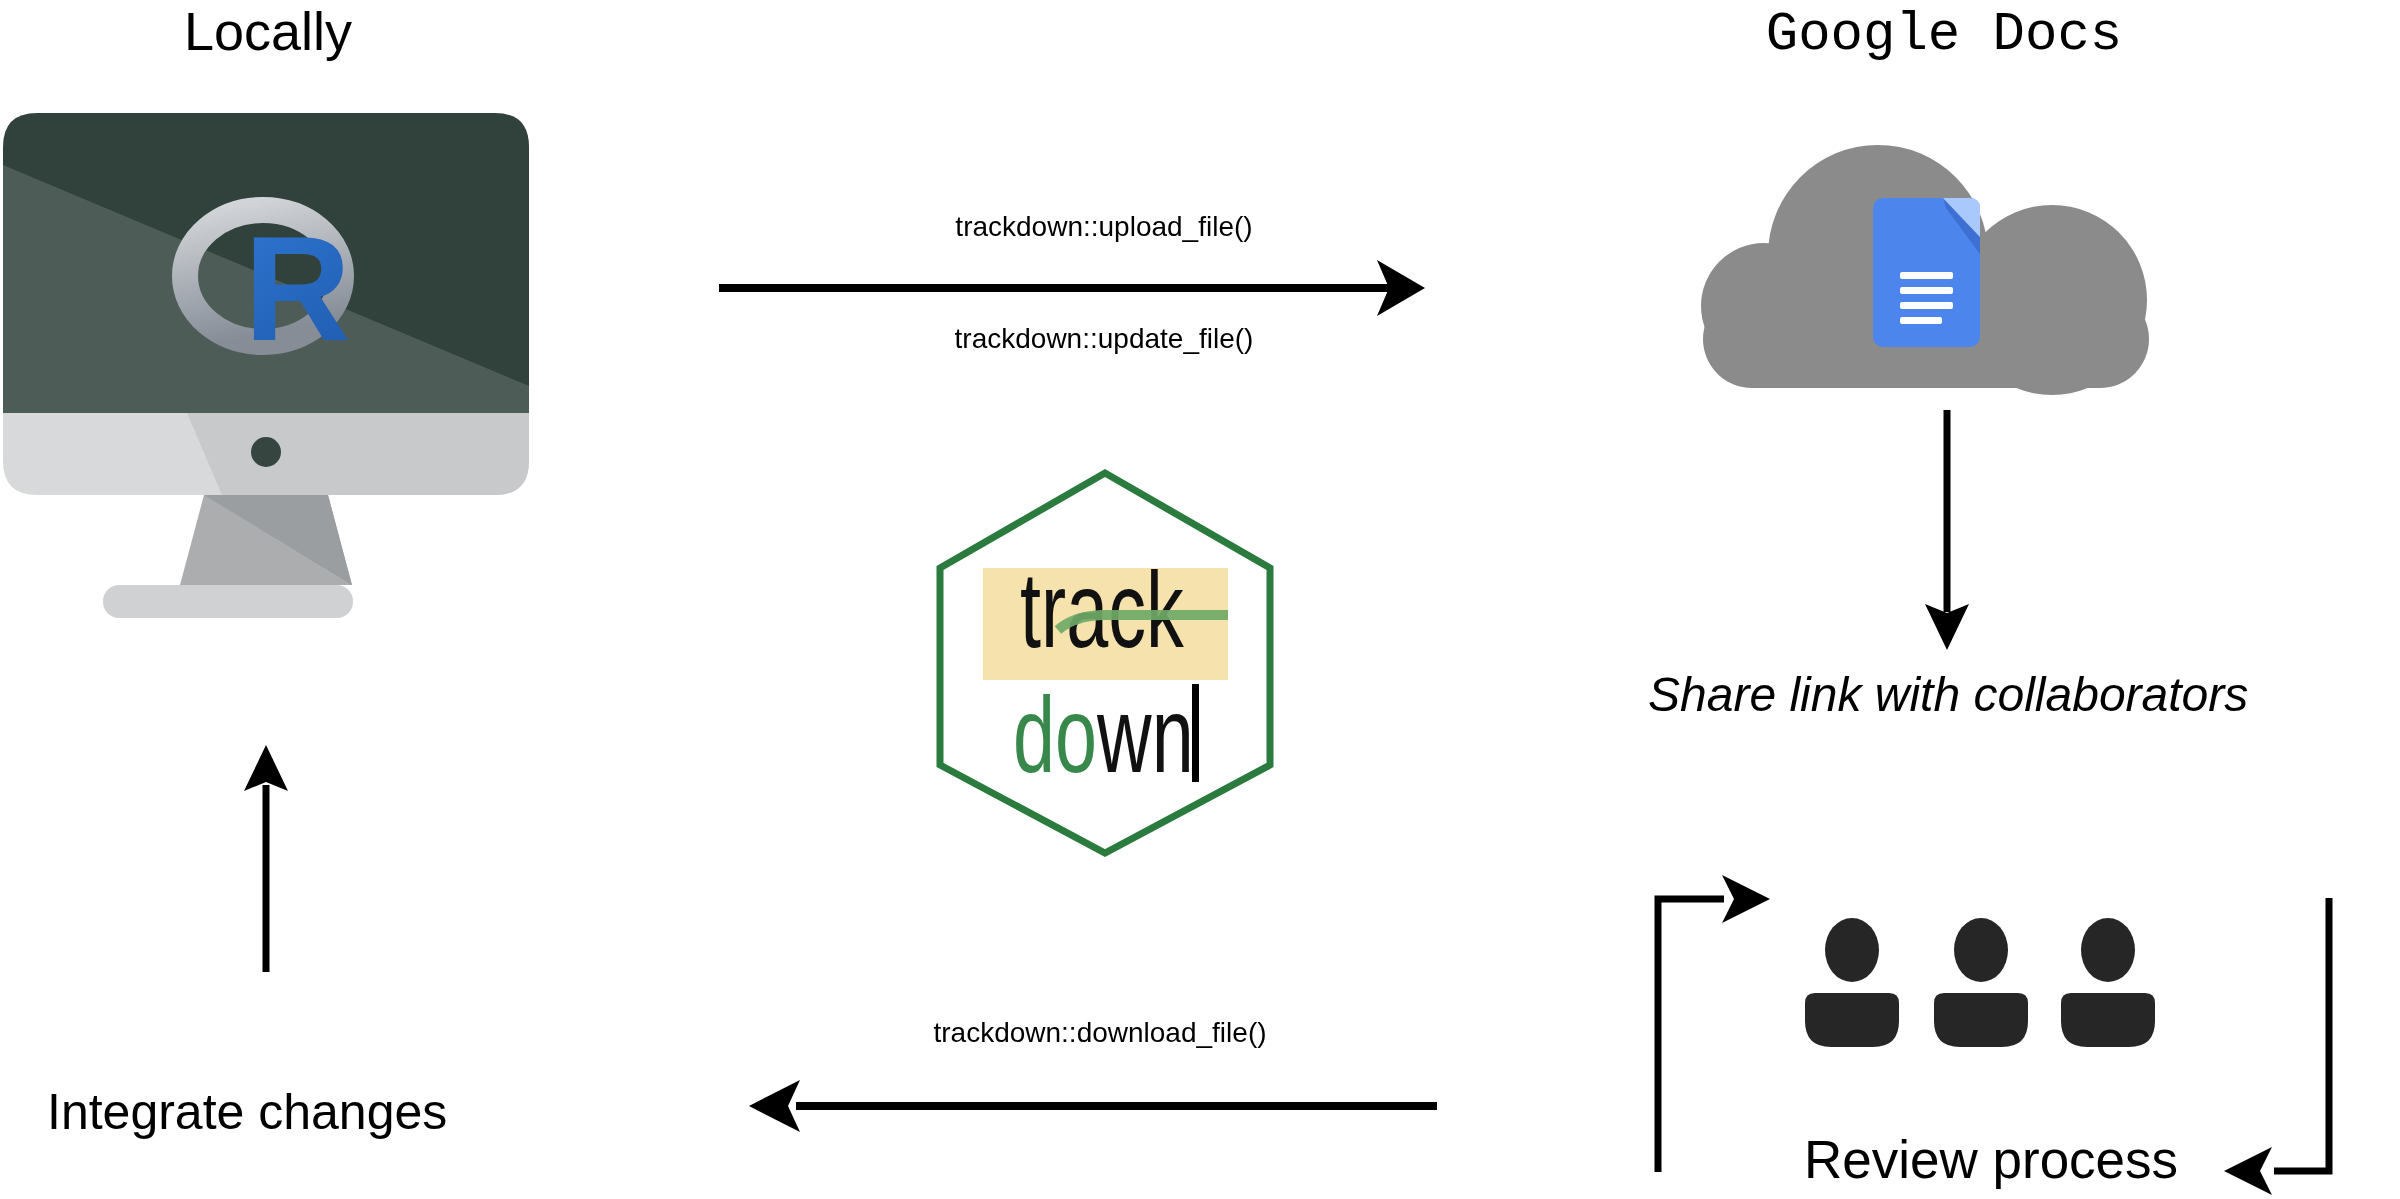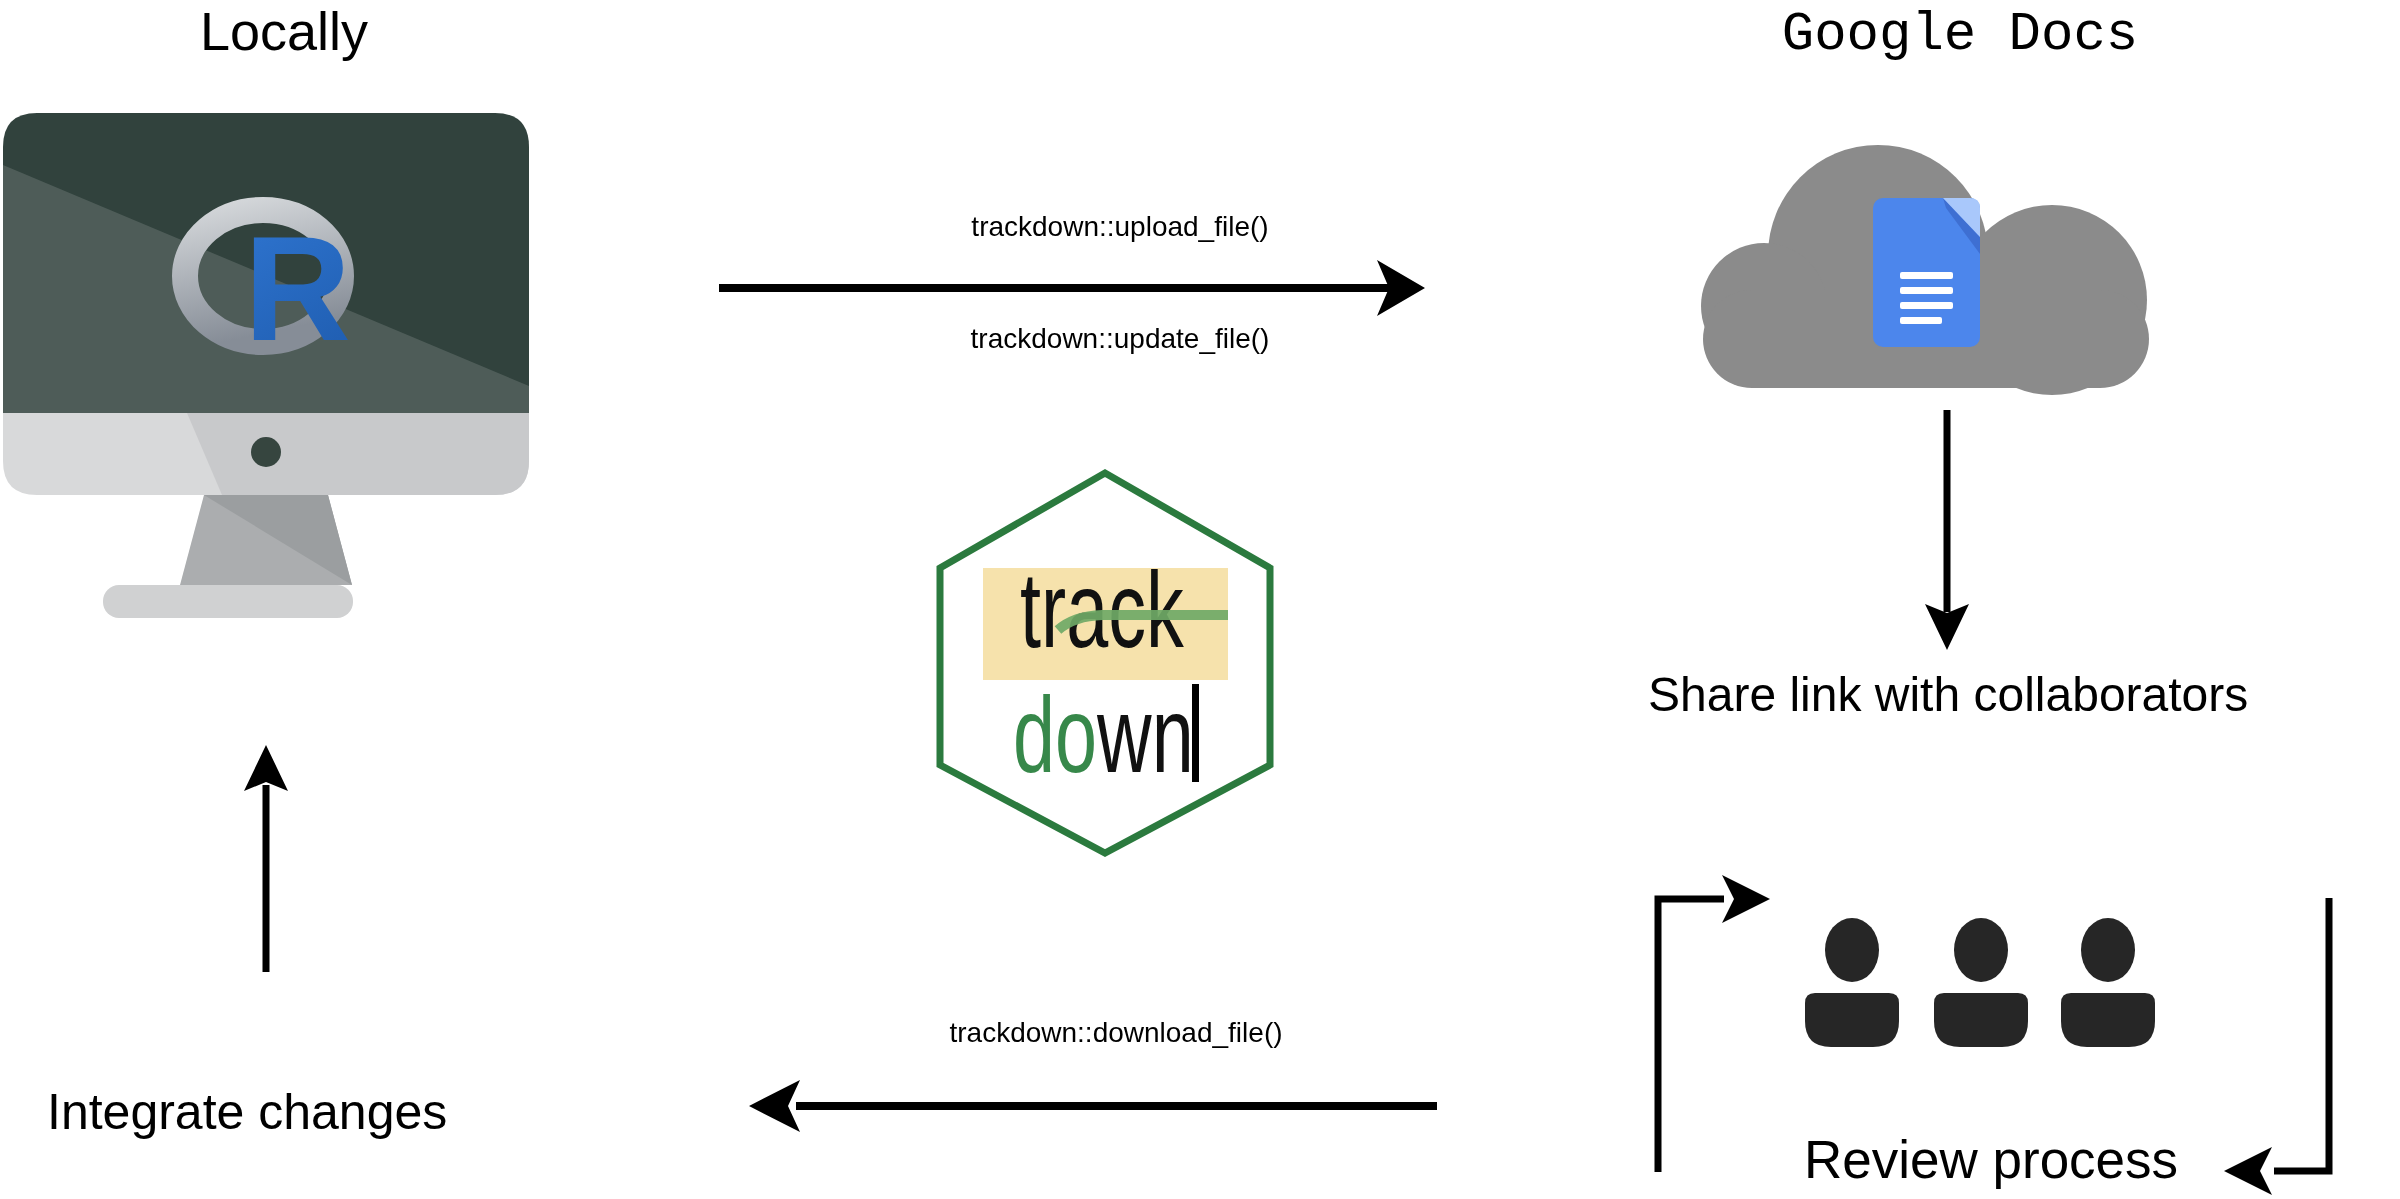--- a/index.html
+++ b/index.html
@@ -1,21 +1,21 @@
 <!DOCTYPE html>
 <html><head>
 <meta charset="utf-8">
 <style>
   html,body{margin:0;padding:0;}
   body{
     width:2400px;height:1199px;position:relative;background:#ffffff;
     font-family:"Liberation Sans", sans-serif;color:#000;overflow:hidden;
   }
   .label{position:absolute;white-space:nowrap;line-height:1;color:#000;}
-  .label.centered{text-align:center;margin-left:16px;}
+  .label.centered{text-align:center;}
   .t-title{font-size:54px;}
   .t-code{font-size:28px;}
   svg{position:absolute;left:0;top:0;}
   .logo-word{font-family:"Liberation Sans", sans-serif;}
 </style>
 </head>
 <body>
 
 <svg width="2400" height="1199" viewBox="0 0 2400 1199">
   <defs>
@@ -121,19 +121,19 @@
 </svg>
 
 <div class="label centered t-title" style="left:0px;top:4px;width:536px;">Locally</div>
 
 <div class="label centered t-title" style="left:1644px;top:8px;width:600px;font-family:Liberation Mono, monospace;">Google Docs</div>
 
 <div class="label centered t-code" style="left:804px;top:213px;width:600px;">trackdown::upload_file()</div>
 
 <div class="label centered t-code" style="left:804px;top:325px;width:600px;">trackdown::update_file()</div>
 
-<div class="label" style="left:1648px;top:671px;font-size:48px;">Share link with collaborators</div>
+<div class="label" style="left:1648px;top:671px;font-size:48px;font-style:italic;">Share link with collaborators</div>
 
 <div class="label centered t-code" style="left:800px;top:1019px;width:600px;">trackdown::download_file()</div>
 
 <div class="label" style="left:47px;top:1087px;font-size:50px;">Integrate changes</div>
 
 <div class="label" style="left:1804px;top:1133px;font-size:53px;">Review process</div>
 
 </body></html>

